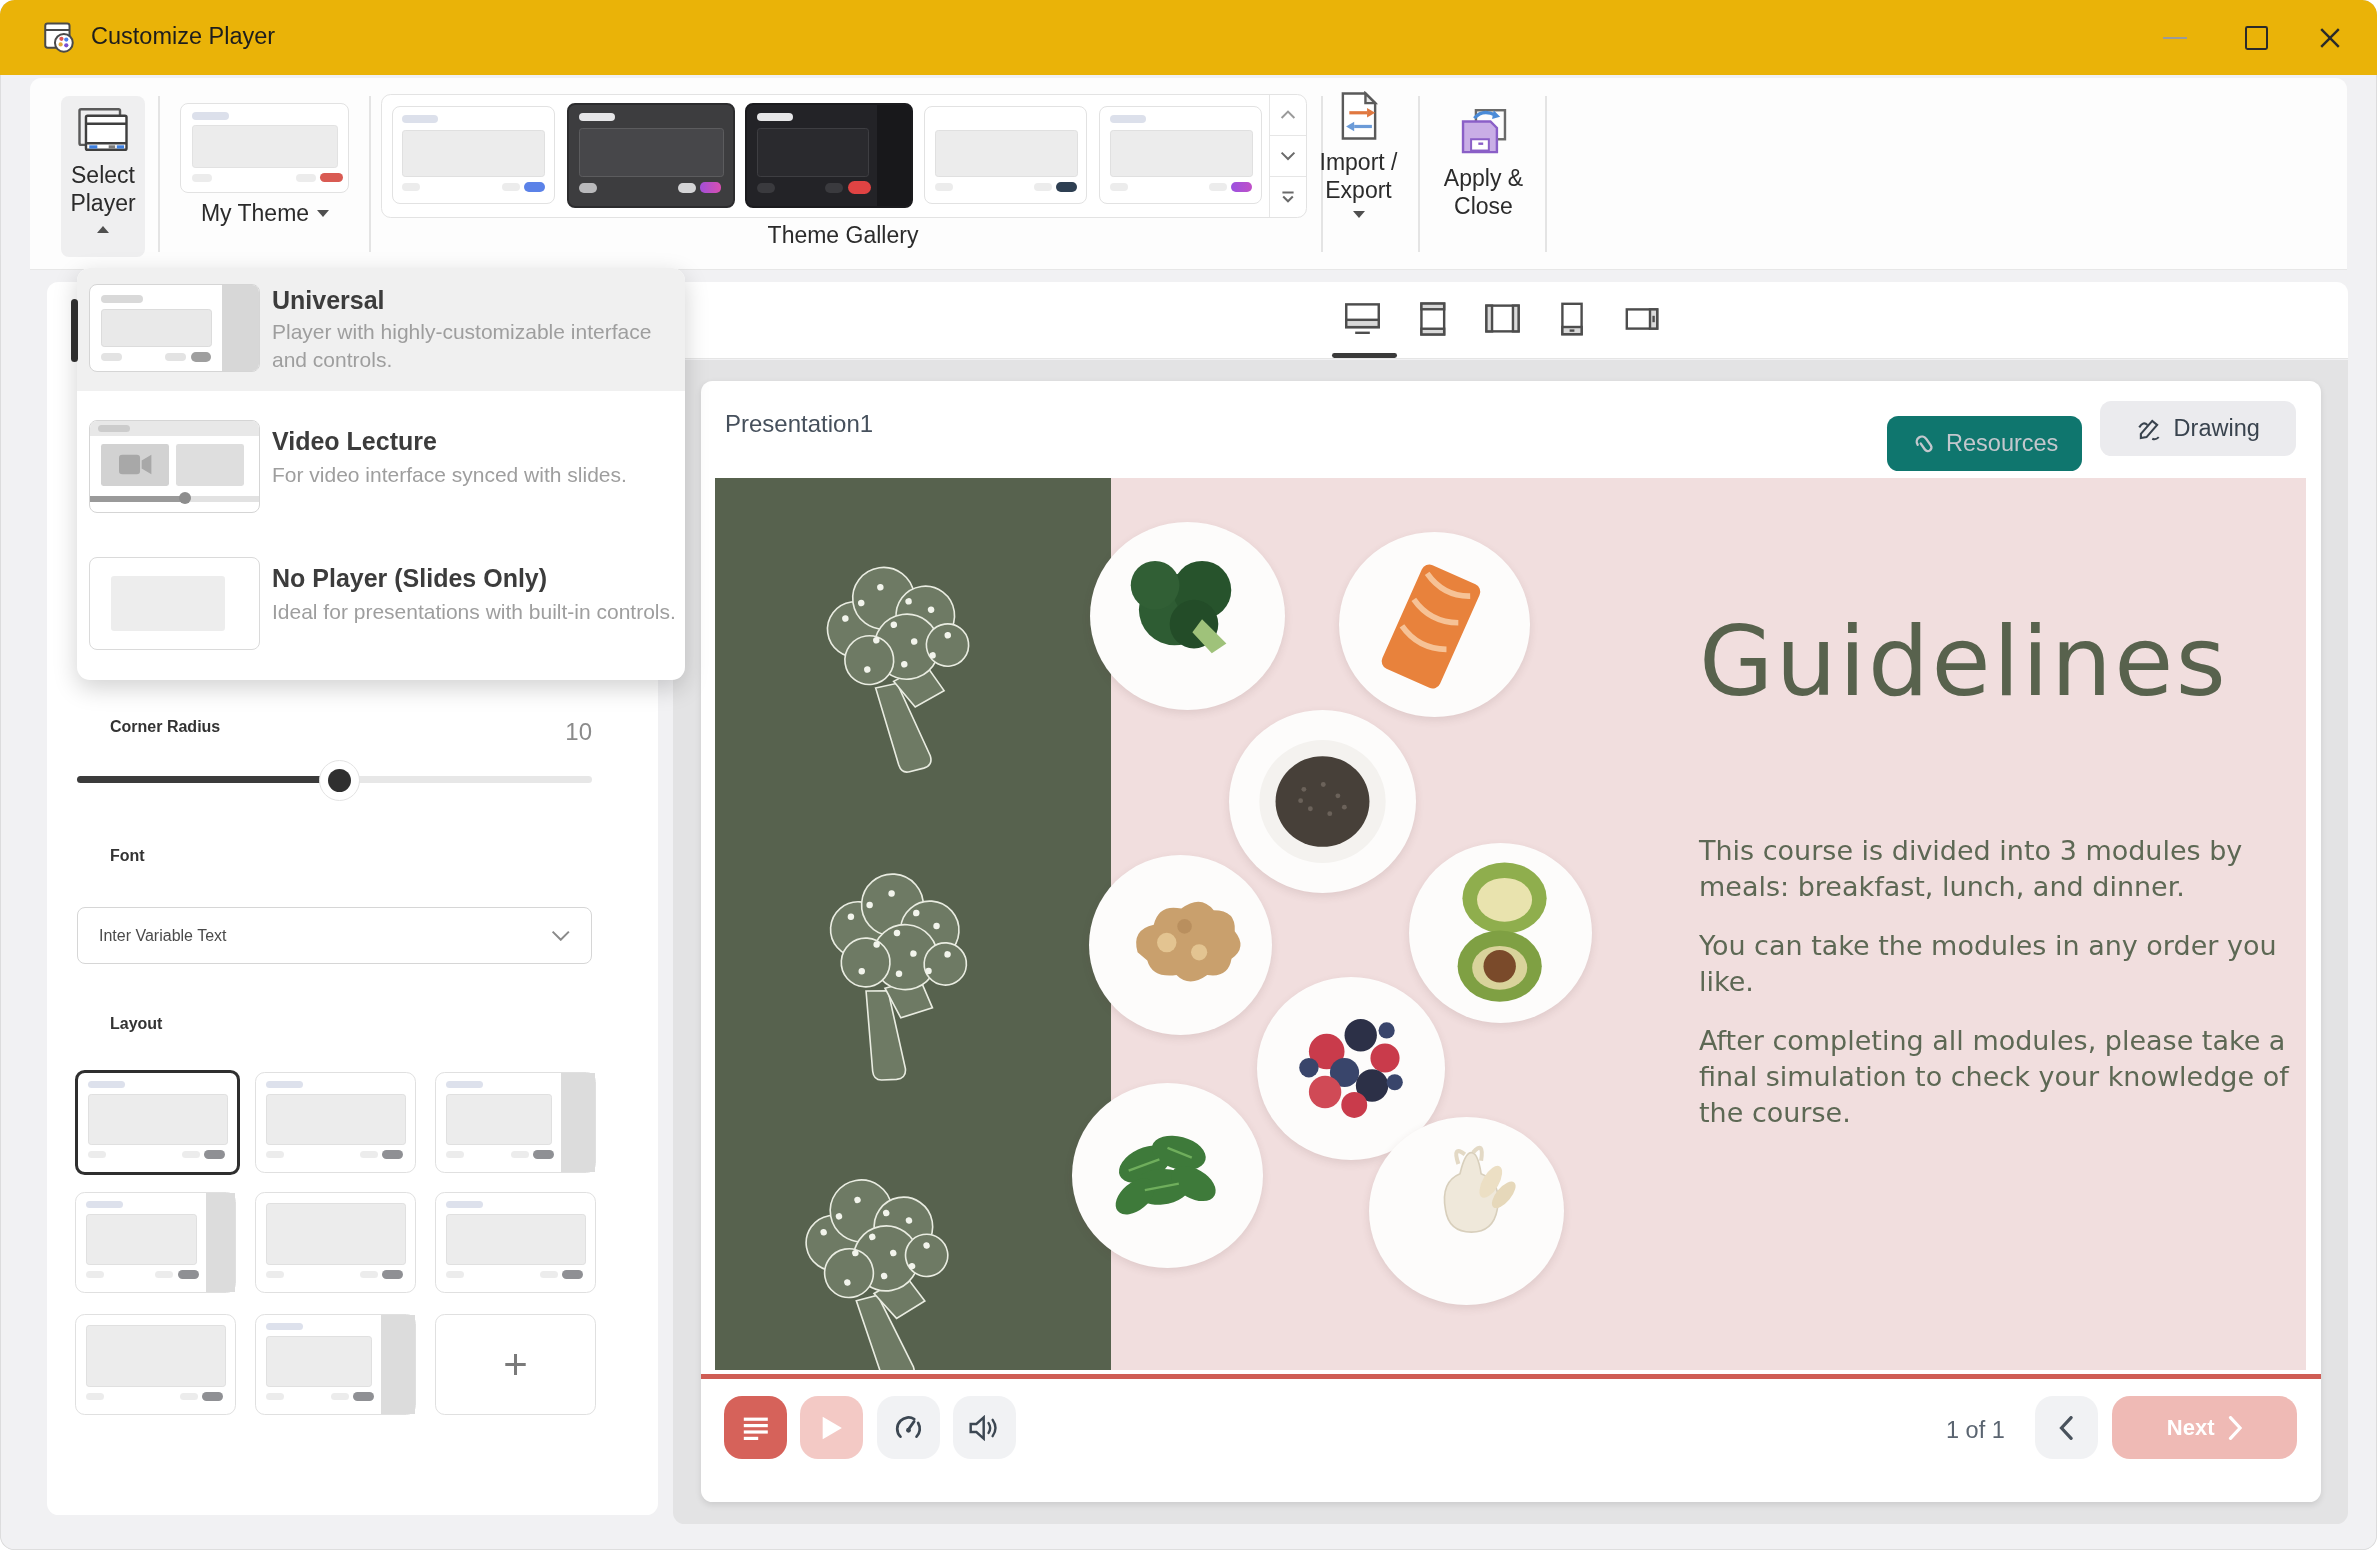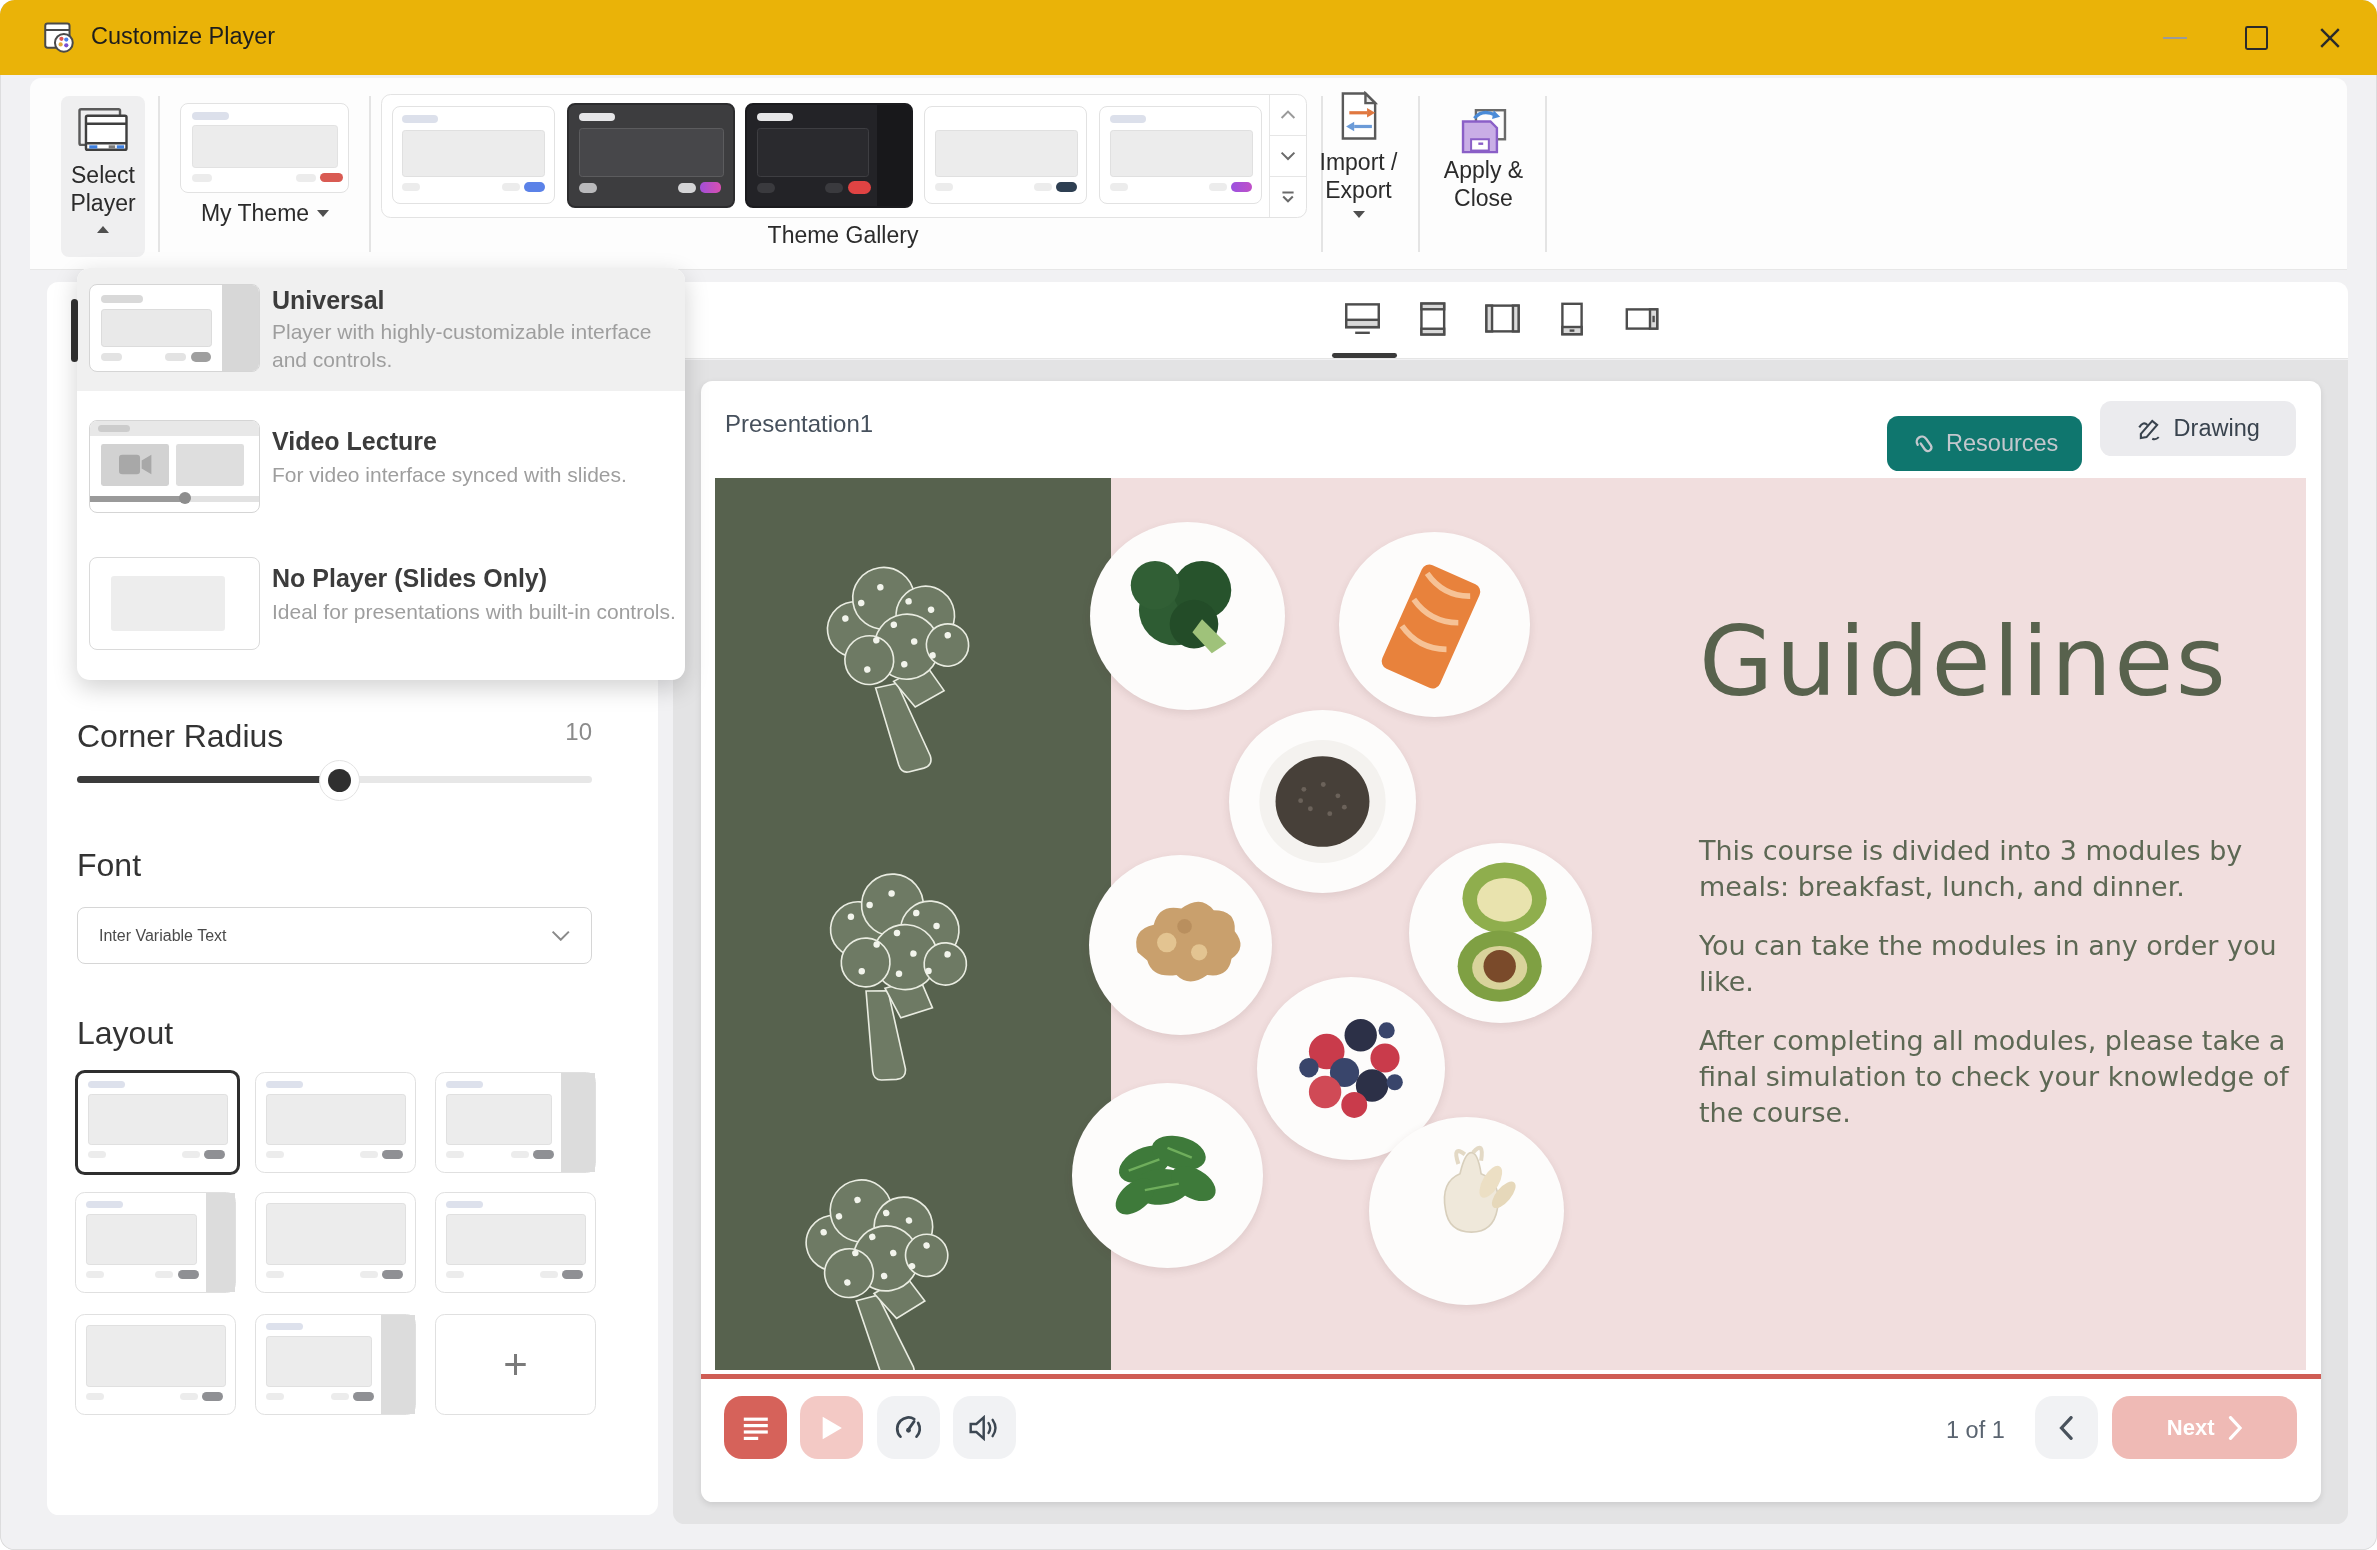--- a/index.html
+++ b/index.html
@@ -17,21 +17,21 @@
   .rib-label{font-size:23px;color:#2b2b2b;text-align:center;line-height:27.6px;}
   .caret-down{width:0;height:0;border-left:6.5px solid transparent;border-right:6.5px solid transparent;border-top:7.3px solid #4f4f4f;}
   .caret-up{width:0;height:0;border-left:6.5px solid transparent;border-right:6.5px solid transparent;border-bottom:7.3px solid #4f4f4f;}
   .rib-btn{border-radius:8px;display:flex;flex-direction:column;align-items:center;cursor:pointer;}
   .rib-btn.active{background:#efeff0;align-items:center;}
   
   .mini{background:#ffffff;border:1.6px solid #e2e2e2;border-radius:8px;position:absolute;overflow:hidden;}
   .pill{position:absolute;border-radius:4.9px;}
   
   #leftpanel{left:47px;top:282px;width:611px;height:1233px;background:#ffffff;border-radius:11.4px;}
-  .side-h{font-size:32px;font-weight:400;color:#333333;}
+  .side-h{font-size:16px;font-weight:700;color:#333333;margin-left:33px;}
   .side-val{font-size:24px;color:#8b8b8b;}
   
   #slider-track{left:77px;top:776px;width:515px;height:6.5px;border-radius:4px;background:#e7e7e7;}
   #slider-fill{left:77px;top:776px;width:262px;height:6.5px;border-radius:4px;background:#3b3b3b;}
   #slider-thumb{left:319px;top:760px;width:39px;height:39px;border-radius:50%;background:#ffffff;border:1.6px solid #e3e3e3;
                 display:flex;align-items:center;justify-content:center;cursor:pointer;}
   #slider-thumb::after{content:"";width:23px;height:23px;border-radius:50%;background:#2f2f2f;}
   
   .selectbox{left:77px;top:907px;width:515px;height:57px;border:1.6px solid #d6d6d6;border-radius:8px;background:#fff;
              display:flex;align-items:center;justify-content:space-between;padding:0 21px;box-sizing:border-box;cursor:pointer;}
@@ -221,21 +221,21 @@
 
     <div class="abs rib-btn" style="left:1401px;top:18px;width:105px;height:154px;padding-top:11.4px">
       <svg width="52" height="50" viewBox="0 0 64 62">
         <rect x="22" y="4" width="36" height="36" fill="none" stroke="#6a6a6a" stroke-width="3"></rect>
         <path d="M6 18 h34 l8 8 v30 h-42 z" fill="#c9aee6" stroke="#8a5fc7" stroke-width="3"></path>
         <rect x="16" y="40" width="22" height="14" fill="#ffffff" stroke="#8a5fc7" stroke-width="2.5"></rect>
         <rect x="25" y="44" width="6" height="3" fill="#8a5fc7"></rect>
         <path d="M20 14 q10 -12 26 -4" fill="none" stroke="#4a8bd8" stroke-width="4"></path>
         <polygon points="44,4 52,12 42,15" fill="#4a8bd8"></polygon>
       </svg>
-      <div class="rib-label" style="width:105px">Apply &amp; Close</div>
+      <div class="rib-label" style="margin-top:8px;width:105px">Apply &amp; Close</div>
     </div>
     <div class="abs rib-sep" style="left:1515px"></div>
   </div>
 
   <div class="abs" id="leftpanel"></div>
 
   <div class="abs side-h" style="left:77px;top:718px">Corner Radius</div>
   <div class="abs side-val" style="left:511px;top:718px;width:81px;text-align:right">10</div>
   <div class="abs" id="slider-track"></div>
   <div class="abs" id="slider-fill"></div>

